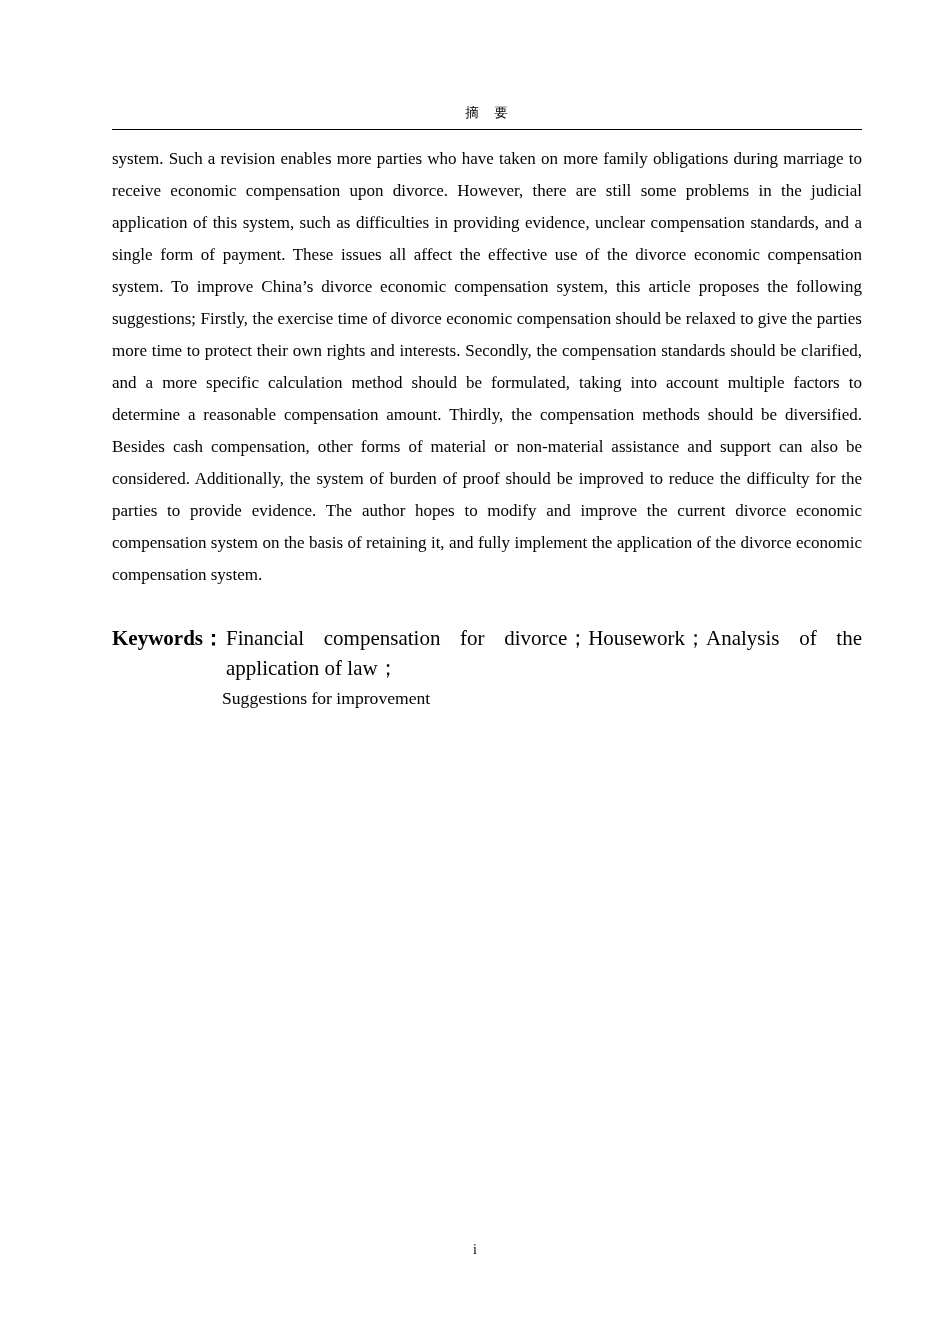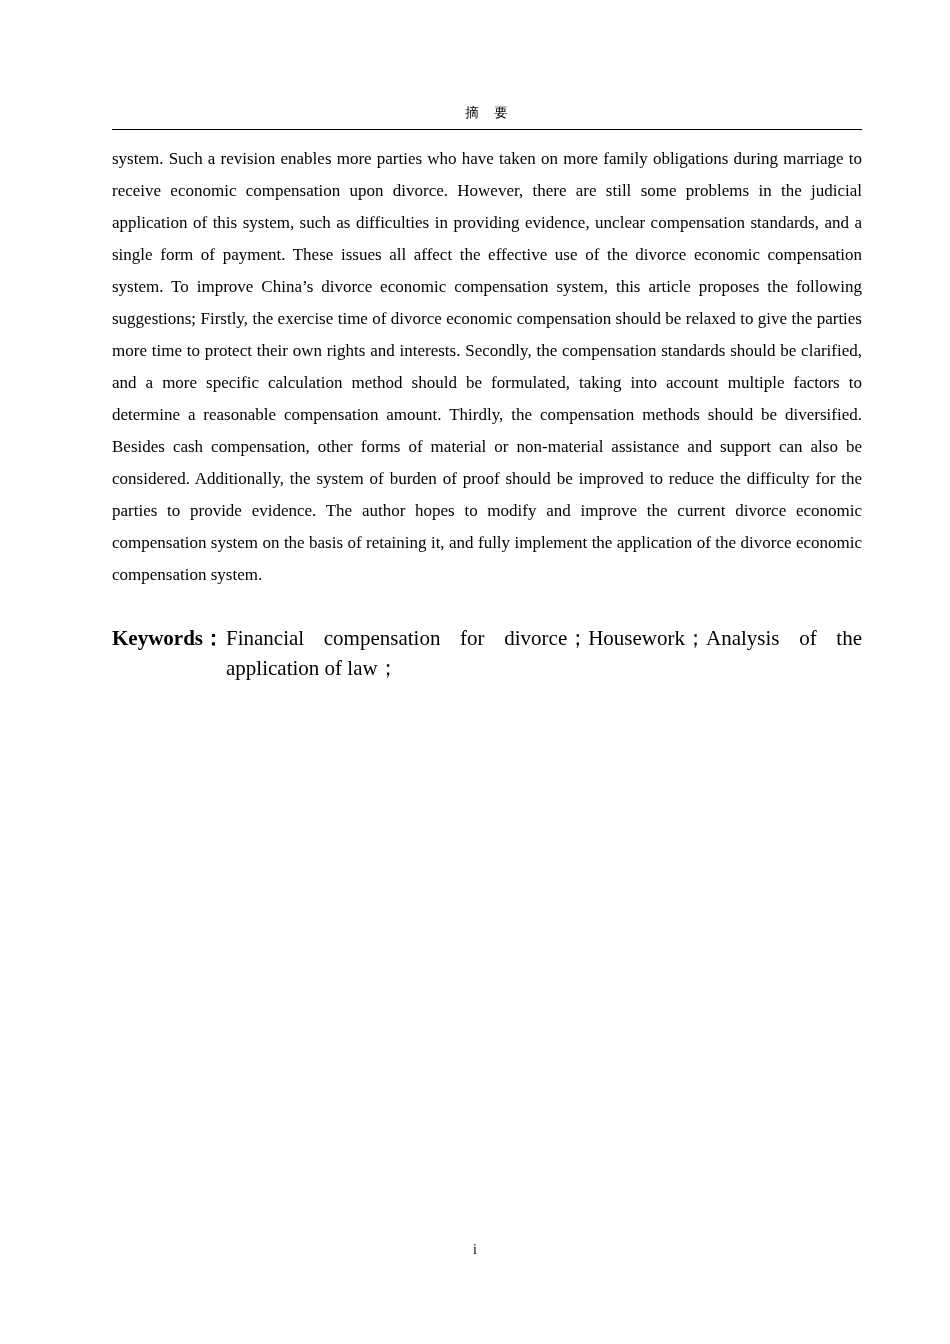--- a/index.html
+++ b/index.html
@@ -97,18 +97,19 @@
   <div class="header-rule"></div>
 
   <div class="content">
 
     <p class="body-para">system. Such a revision enables more parties who have taken on more family obligations during marriage to receive economic compensation upon divorce. However, there are still some problems in the judicial application of this system, such as difficulties in providing evidence, unclear compensation standards, and a single form of payment. These issues all affect the effective use of the divorce economic compensation system. To improve China’s divorce economic compensation system, this article proposes the following suggestions; Firstly, the exercise time of divorce economic compensation should be relaxed to give the parties more time to protect their own rights and interests. Secondly, the compensation standards should be clarified, and a more specific calculation method should be formulated, taking into account multiple factors to determine a reasonable compensation amount. Thirdly, the compensation methods should be diversified. Besides cash compensation, other forms of material or non-material assistance and support can also be considered. Additionally, the system of burden of proof should be improved to reduce the difficulty for the parties to provide evidence. The author hopes to modify and improve the current divorce economic compensation system on the basis of retaining it, and fully implement the application of the divorce economic compensation system.</p>
 
     <div class="keywords-block">
       <span class="keywords-label">Keywords：</span>
       <span class="keywords-value">Financial compensation for divorce；Housework；Analysis of the application of law；</span>
     </div>
+    <div class="keywords-second">Suggestions for improvement</div>
 
   </div>
 
   <div class="page-number">i</div>
 
 </div>
 
 </body></html>

